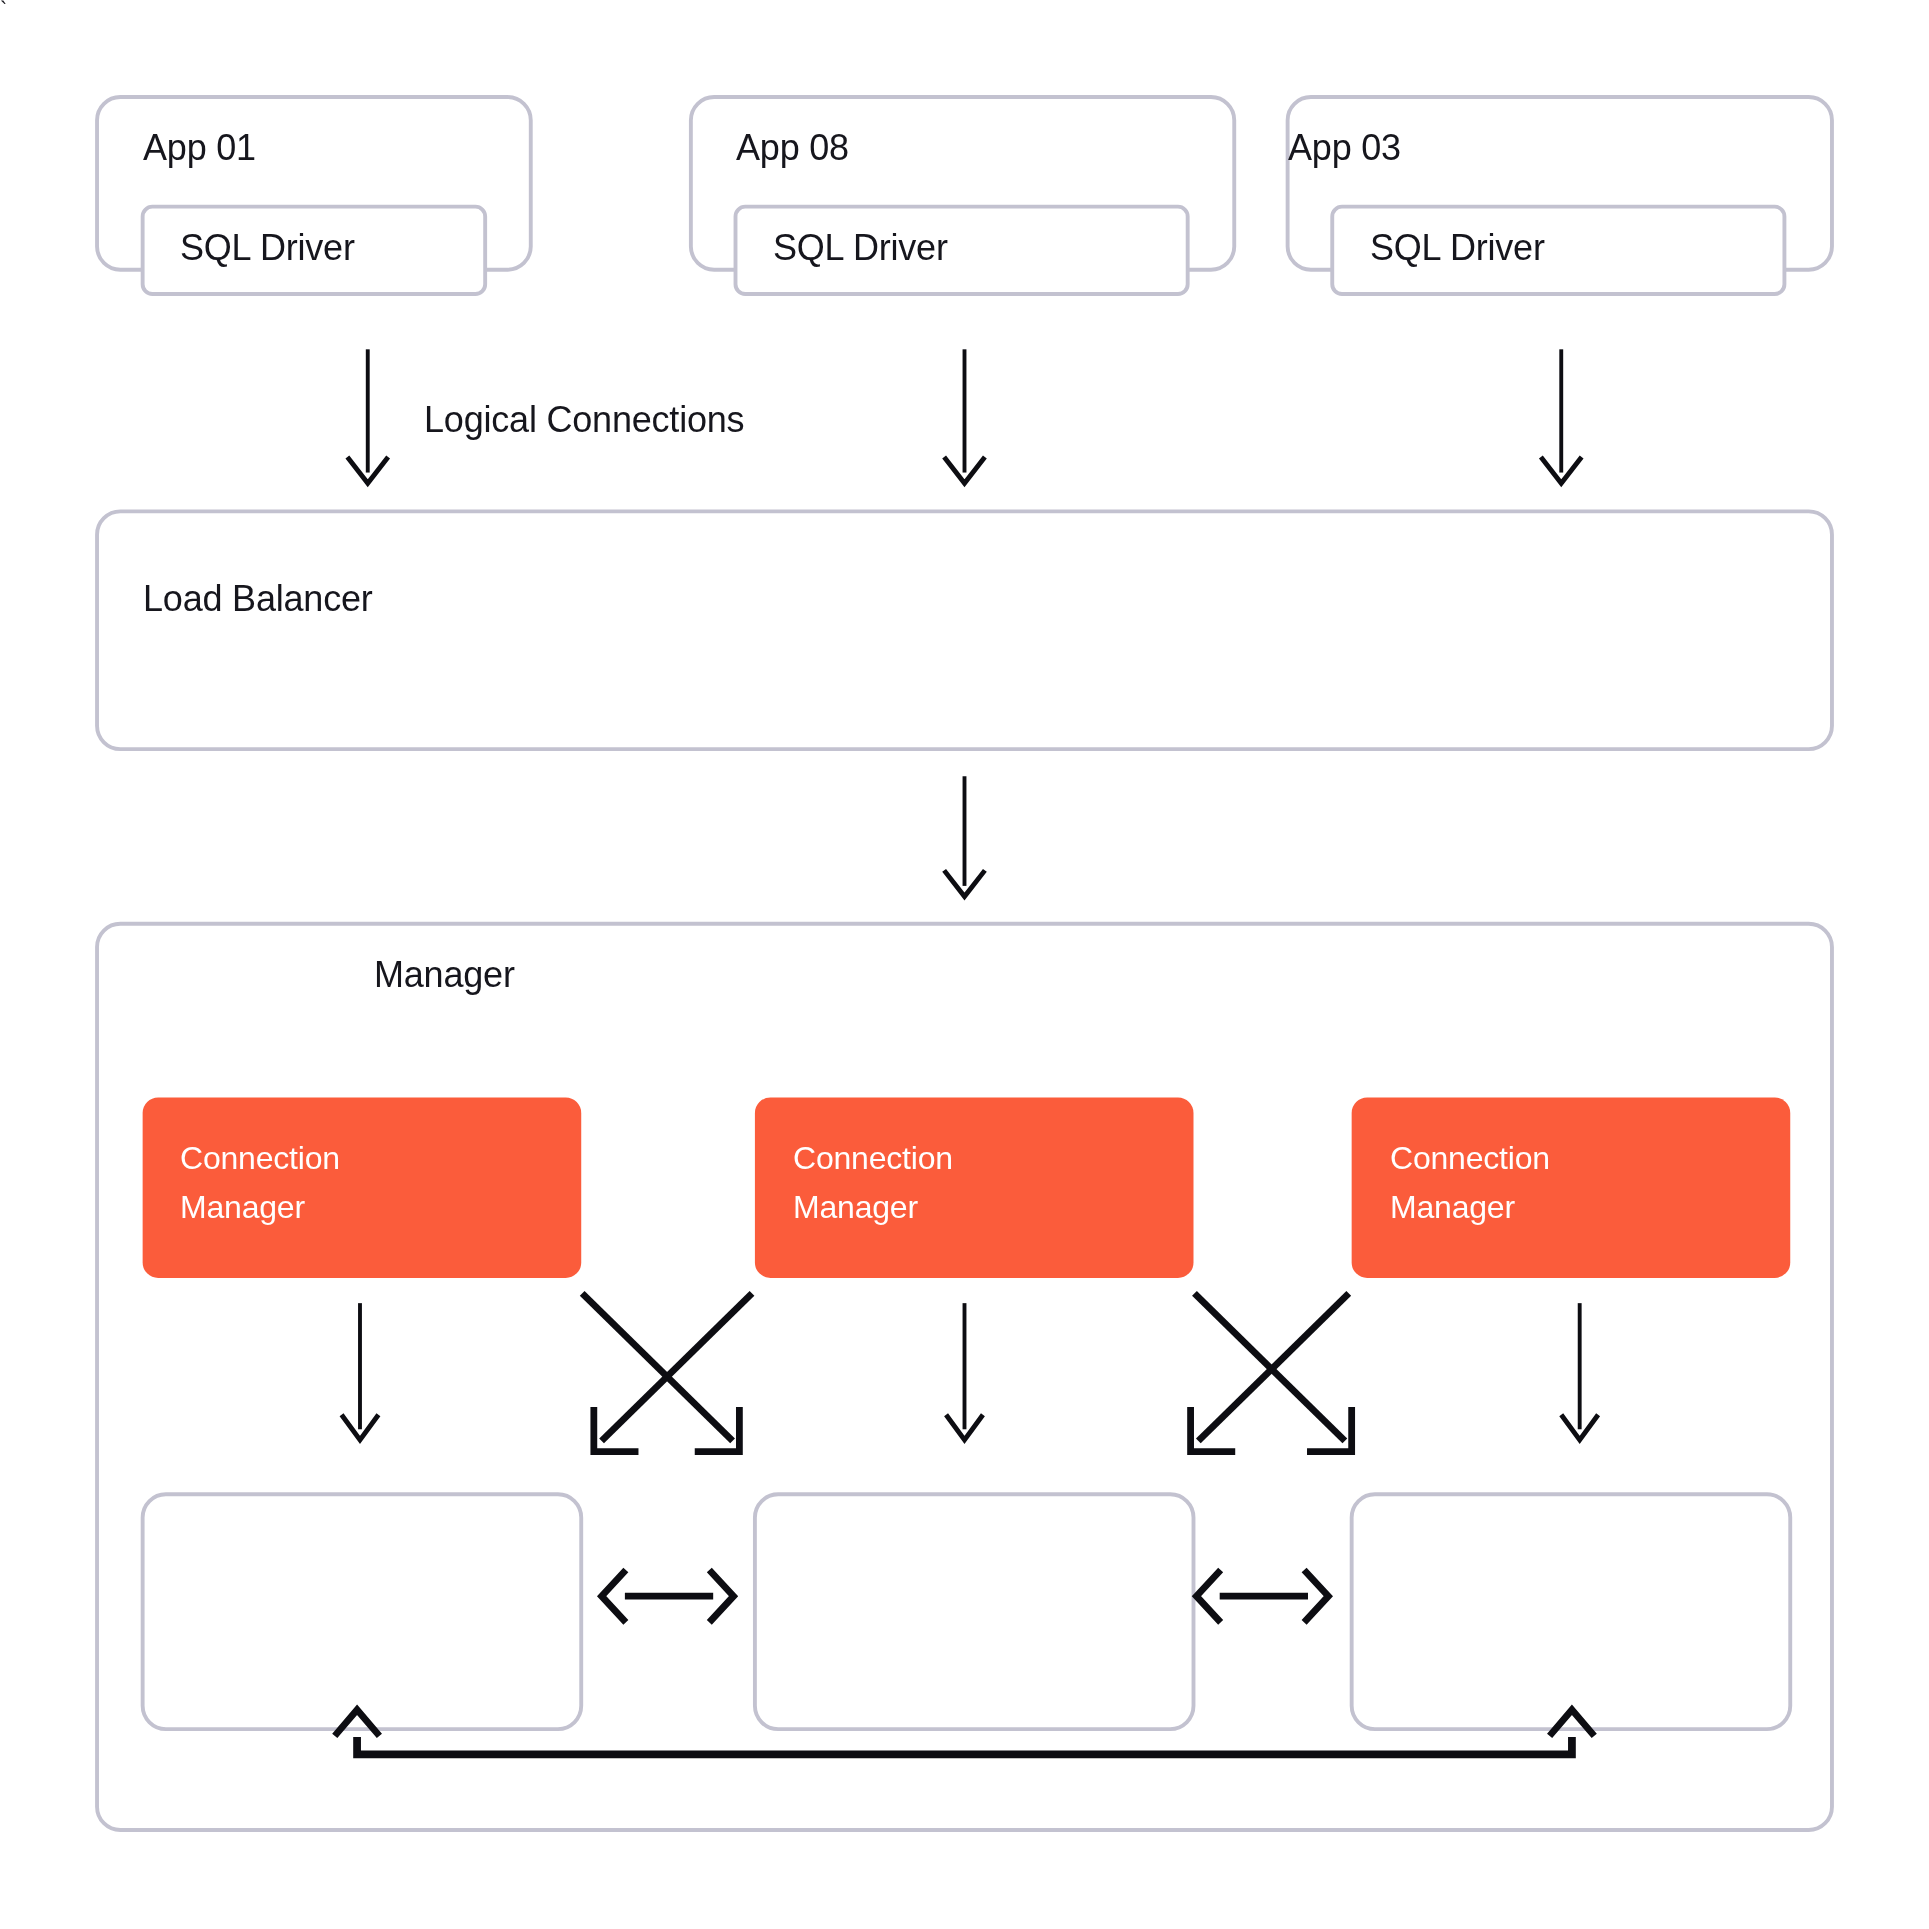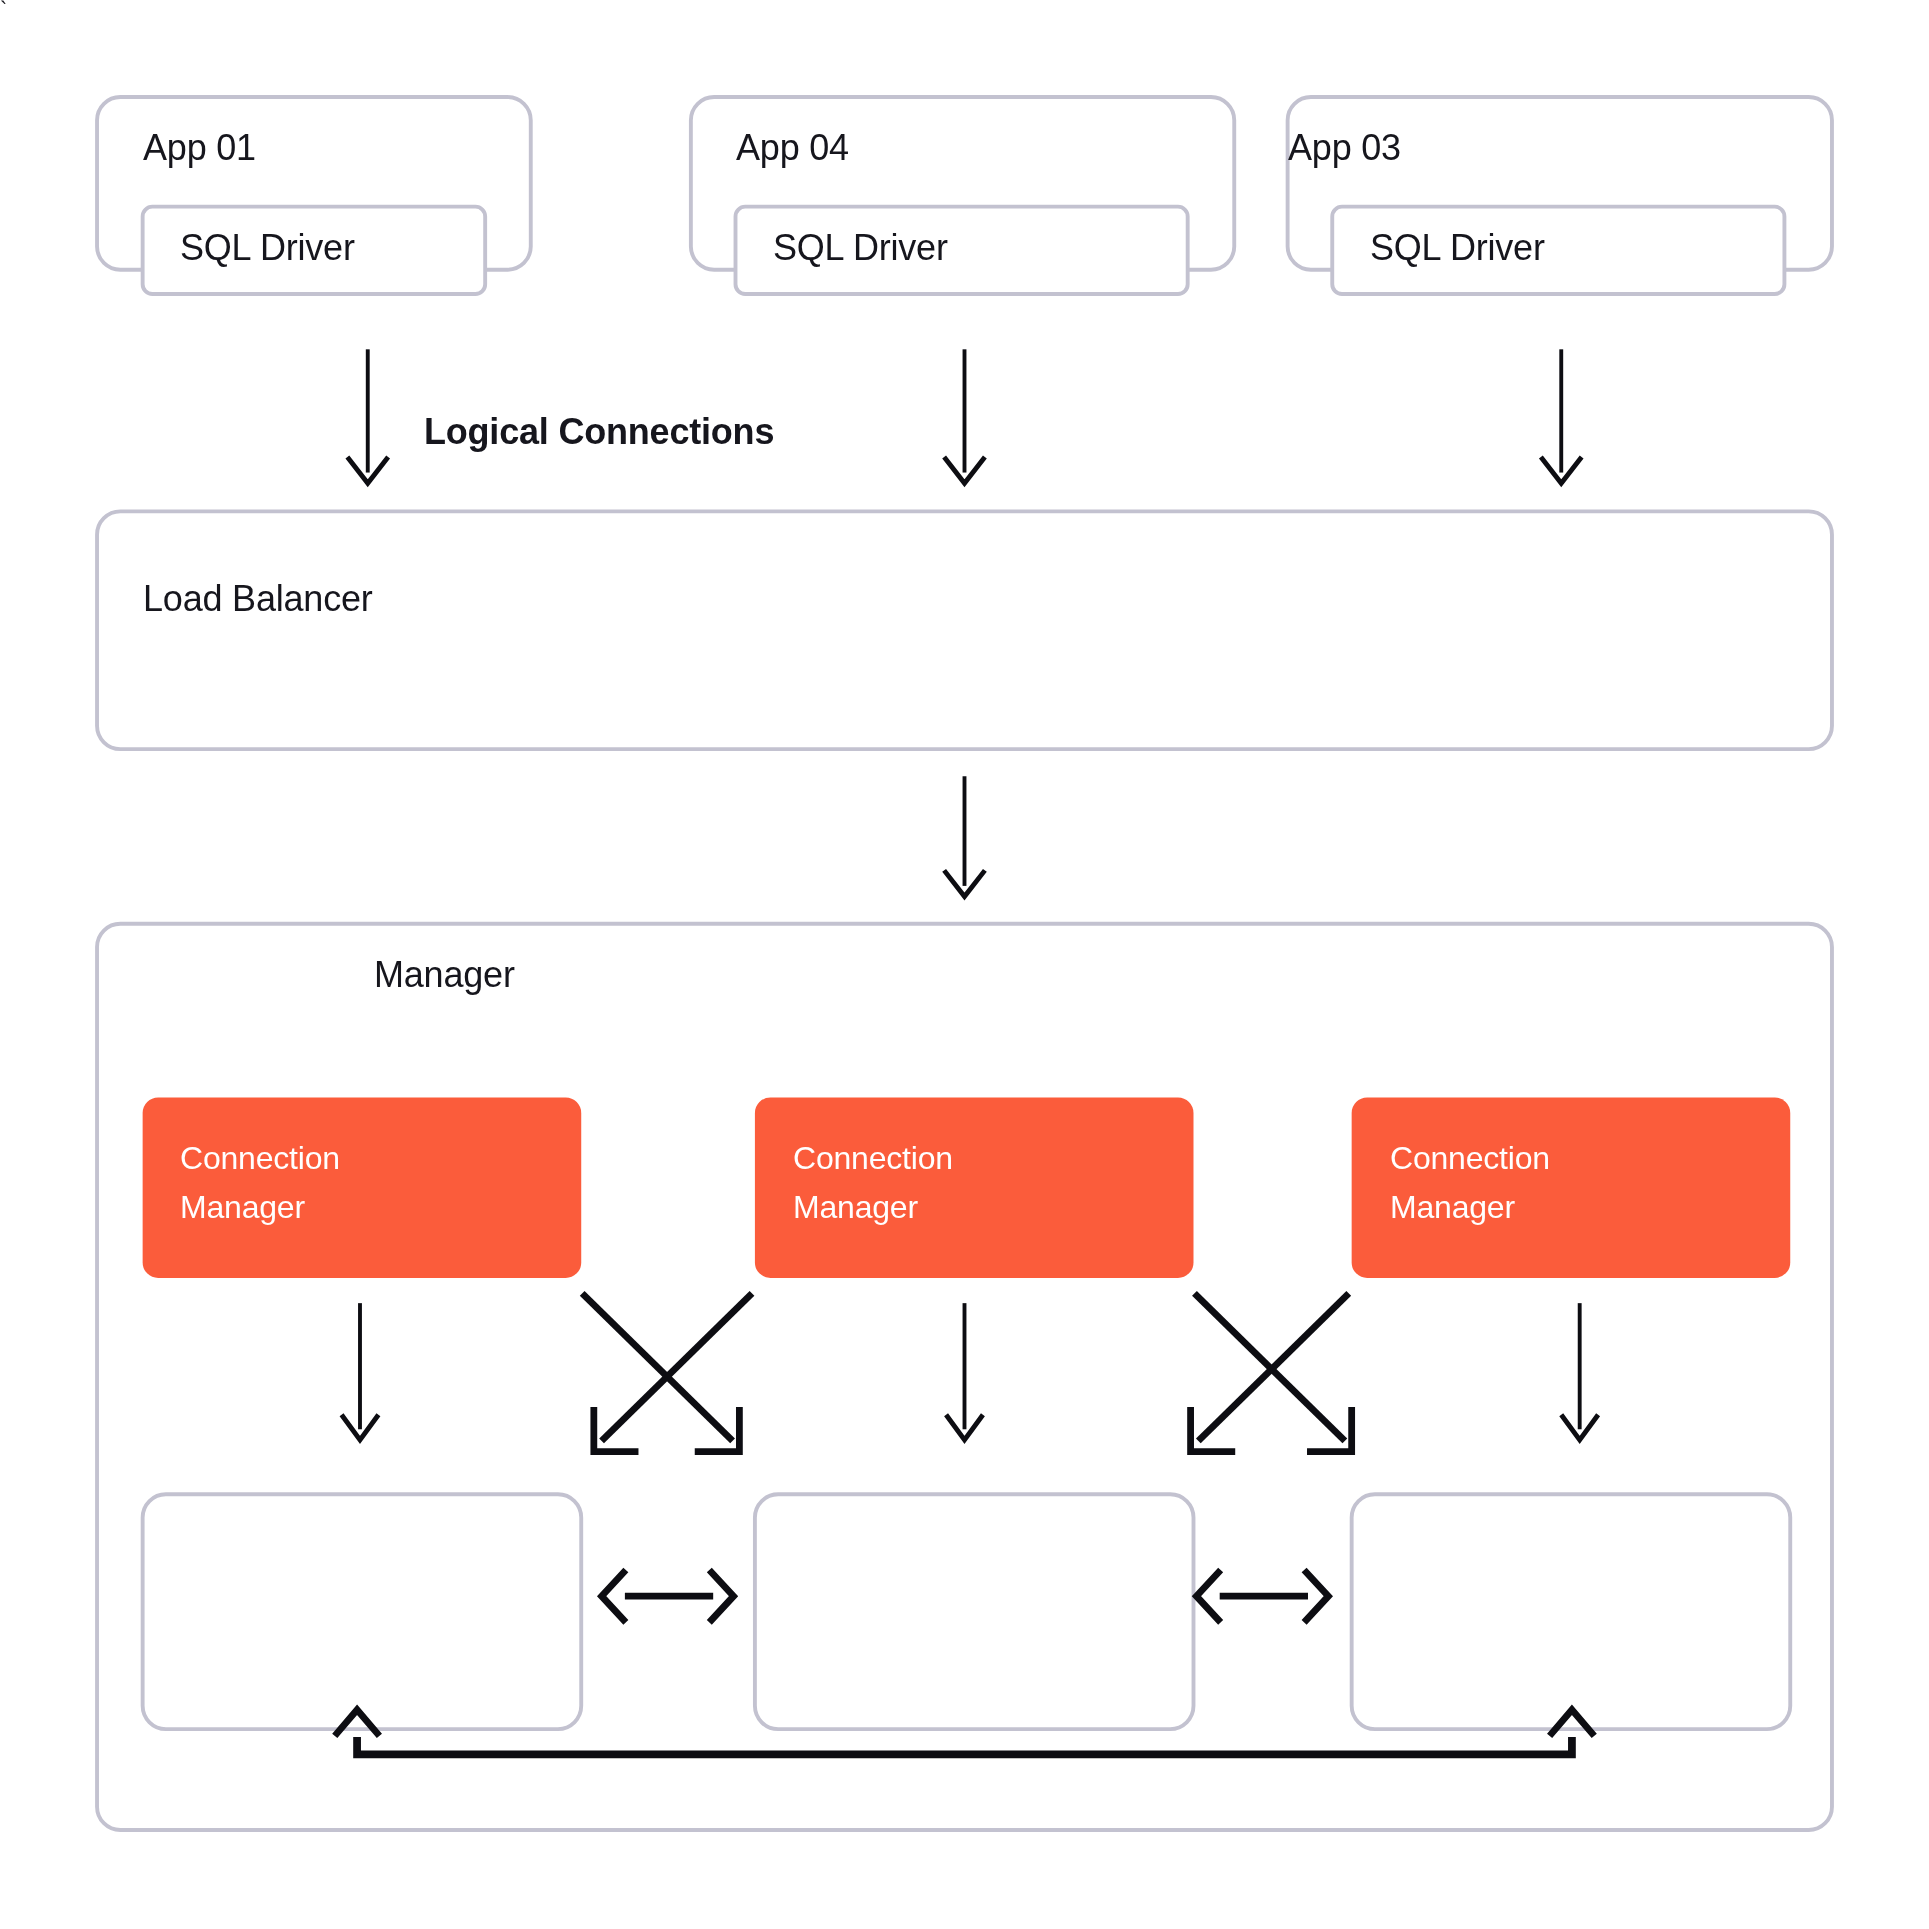--- a/index.html
+++ b/index.html
@@ -132,28 +132,28 @@
 
     <g>
       <polyline class="ln ln-feedback" points="1620,1790 1620,1808 368,1808 368,1790"></polyline>
       <polyline class="head" points="345,1789 368,1762 391,1789"></polyline>
       <polyline class="head" points="1597,1789 1620,1762 1643,1789"></polyline>
     </g>
 
   </svg>
 
   <div class="lbl" style="left:143px;top:129px;text-align:center;">App 01</div>
-  <div class="lbl" style="left:736px;top:129px;">App 04</div>
+  <div class="lbl" style="left:736px;top:129px;">App 08</div>
   <div class="lbl" style="left:1288px;top:129px;">App 03</div>
 
   <div class="lbl" style="left:180px;top:229px;">SQL Driver</div>
   <div class="lbl" style="left:773px;top:229px;">SQL Driver</div>
   <div class="lbl" style="left:1370px;top:229px;">SQL Driver</div>
 
-  <div class="lbl" style="left:424px;top:413px;font-weight:bold;">Logical Connections</div>
+  <div class="lbl" style="left:424px;top:401px;">Logical Connections</div>
 
   <div class="lbl" style="left:143px;top:549px;margin-top:31px;">Load Balancer</div>
 
   <div class="lbl-tick" style="left:141px;top:959px;">`</div>
   <div class="lbl" style="left:374px;top:956px;">Manager</div>
 
   <div class="lbl lbl-cm" style="left:180px;top:1139px;">Connection</div>
   <div class="lbl lbl-cm" style="left:180px;top:1188px;">Manager</div>
 
   <div class="lbl lbl-cm" style="left:793px;top:1139px;">Connection</div>

